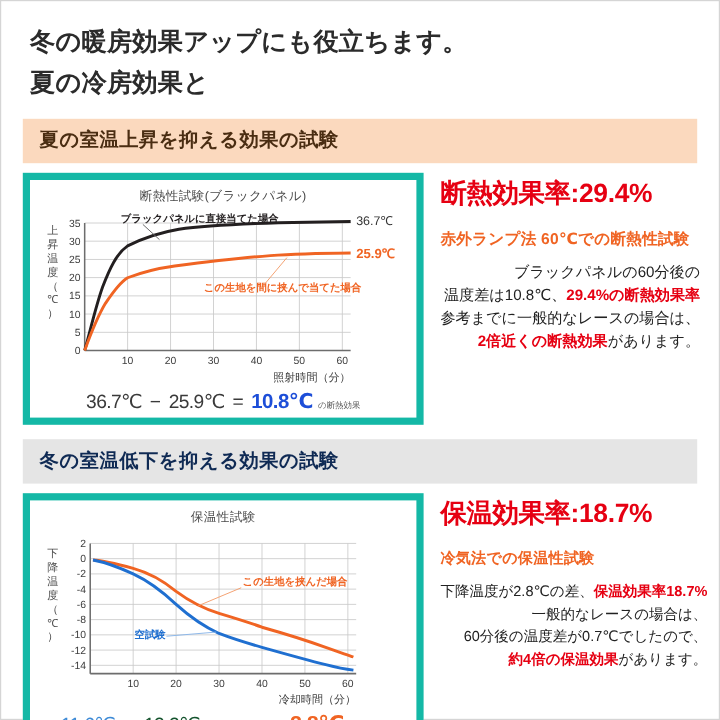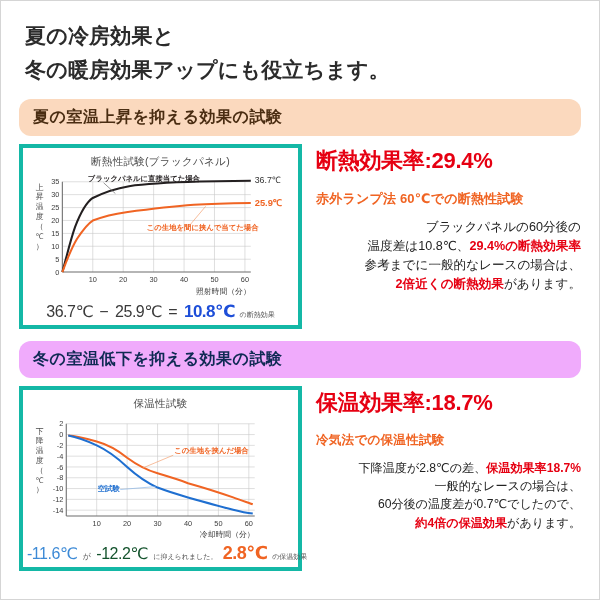--- a/index.html
+++ b/index.html
@@ -29,35 +29,34 @@
   }
   .headline div{white-space:nowrap;}
 
   
   .secbar{
     margin:12px 18px 0 18px;
     padding:8px 14px;
     font-size:16px;
     font-weight:bold;
     letter-spacing:.5px;
-    border-radius:12px;
   }
   .secbar.summer{background:#fbd9be;color:#4a2d12;}
-  .secbar.winter{background:#f0abfc;color:#0f2a54;}
+  .secbar.winter{background:#e5e5e5;color:#0f2a54;}
 
   
   .section{
     display:flex;
     align-items:flex-start;
     margin:8px 18px 0 18px;
   }
   .chartbox{
-    width:283px;
+    width:334px;
     box-sizing:border-box;
-    border:4px solid #14b8a6;
+    border:6px solid #14b8a6;
     background:#fff;
     padding:5px 4px 3px 4px;
     flex:0 0 auto;
   }
   .charttitle{
     text-align:center;
     font-size:10.5px;
     color:#4a4a4a;
     margin:2px 0 1px 0;
     letter-spacing:.3px;
@@ -100,22 +99,22 @@
   .hl-red{color:#e60012;font-weight:bold;}
   .s2 .body-lines{font-size:12.1px;}
   .s2 .method{font-size:12.6px;}
 </style>
 </head>
 <body>
 
 <div class="page">
 
   <div class="headline">
+    <div>冬の暖房効果アップにも役立ちます。</div>
     <div>夏の冷房効果と</div>
-    <div>冬の暖房効果アップにも役立ちます。</div>
   </div>
 
   <div class="secbar summer">夏の室温上昇を抑える効果の試験</div>
 
   <div class="section s1">
 
     <div class="chartbox">
       <div class="charttitle">断熱性試験(ブラックパネル)</div>
 
       <svg class="svgwrap" viewBox="0 0 272 132">

